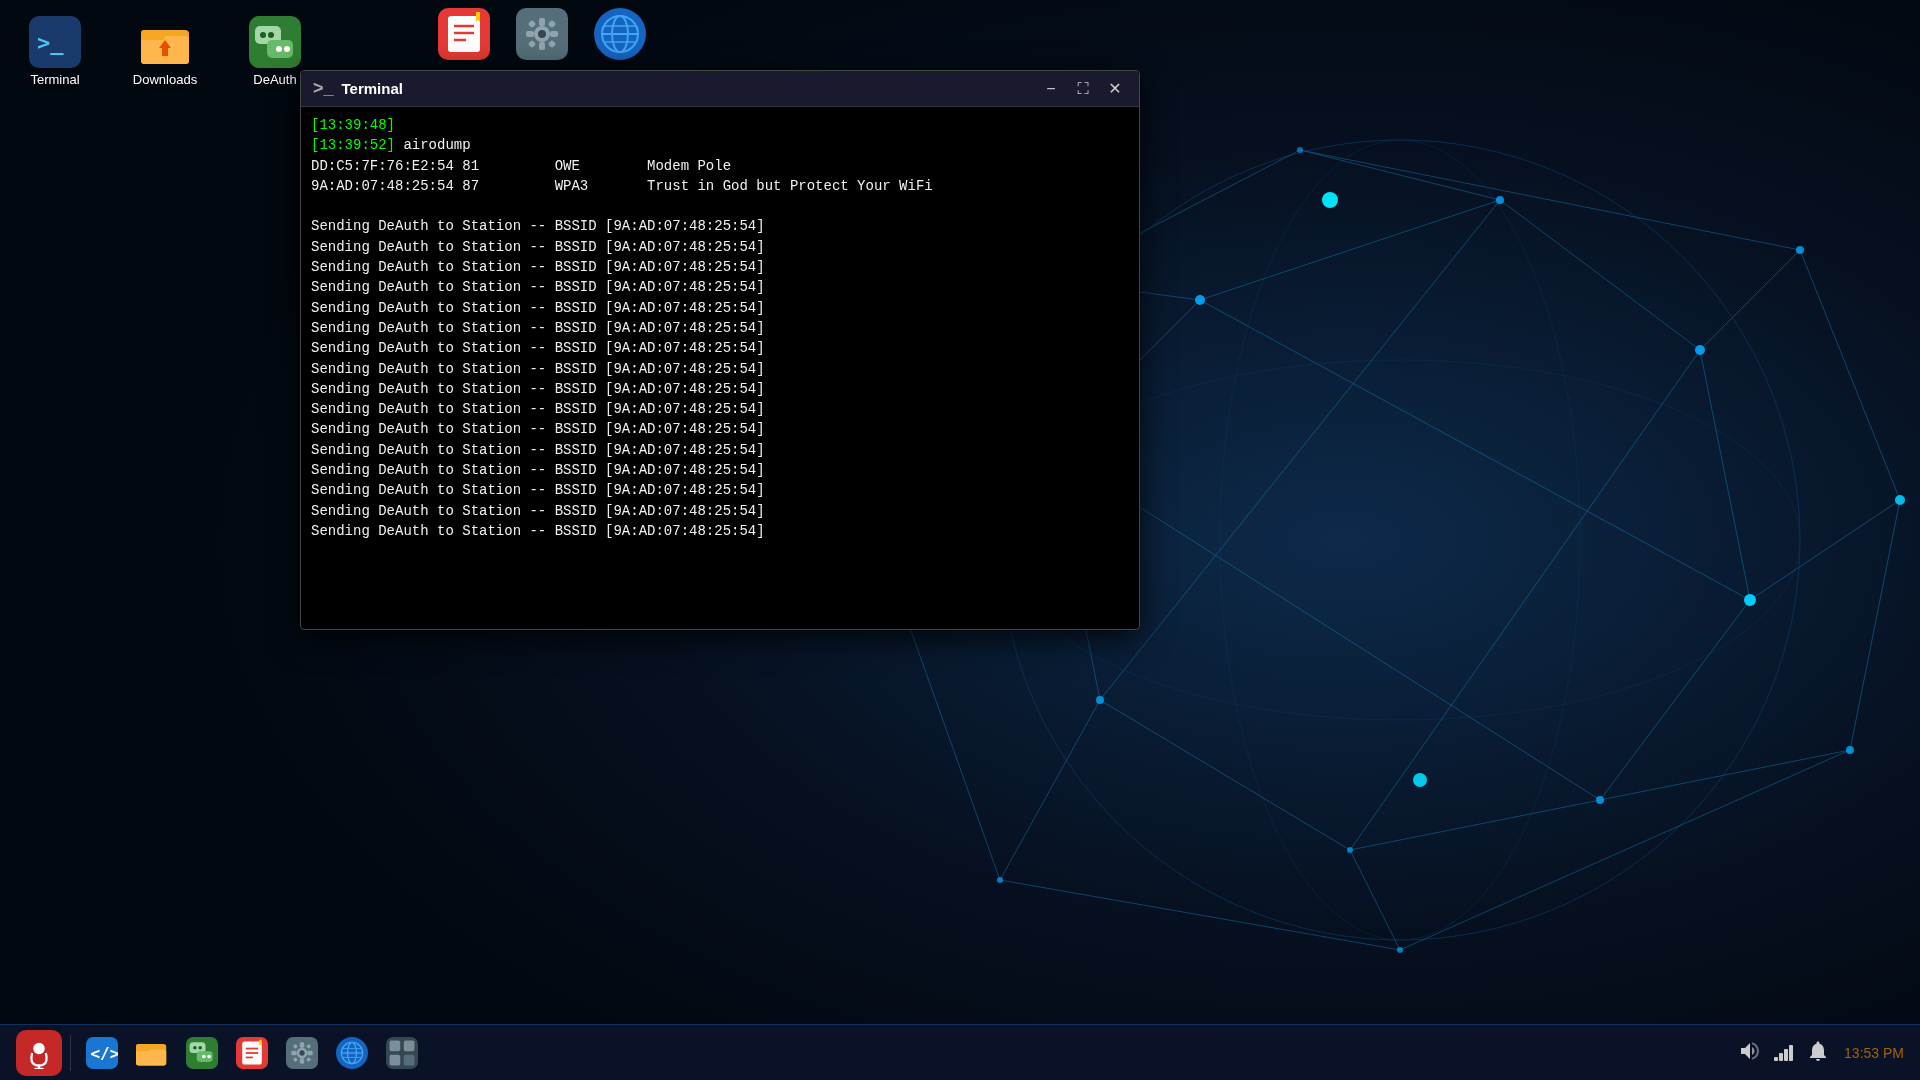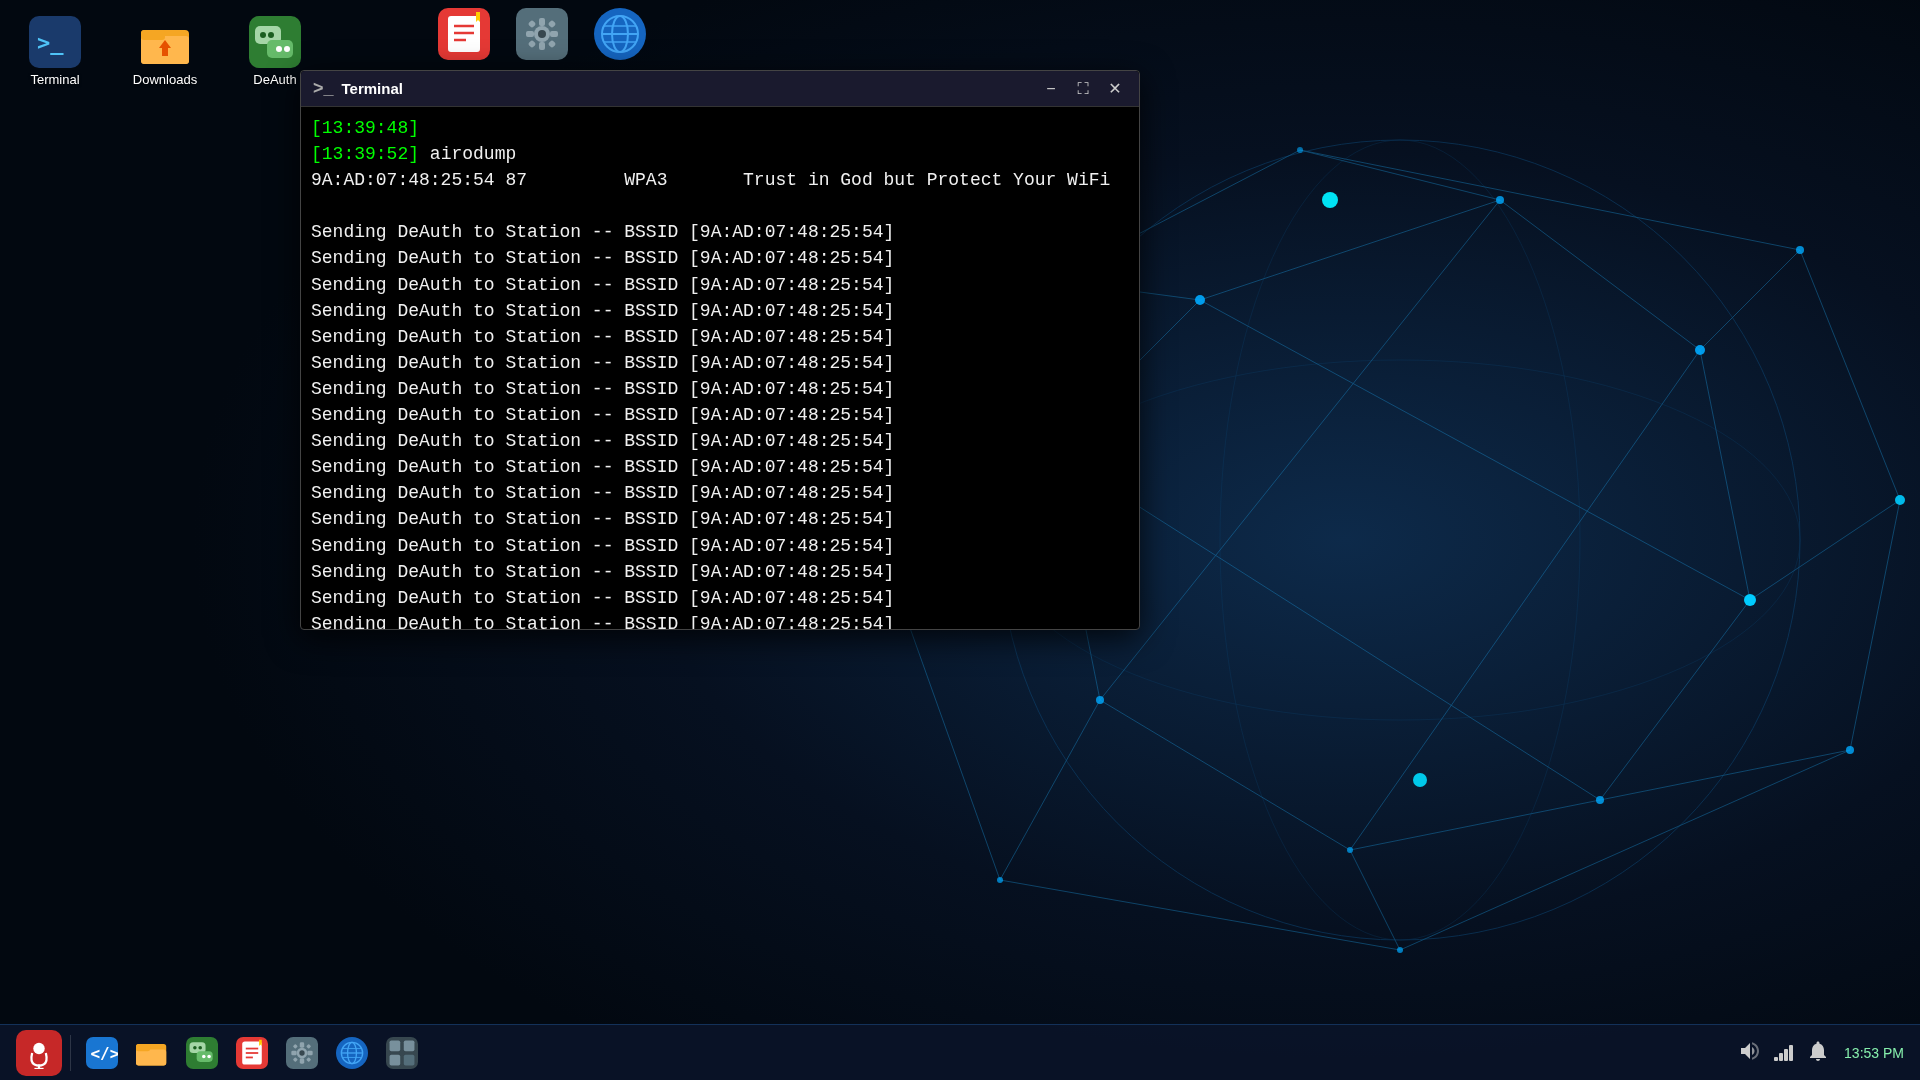--- a/index.html
+++ b/index.html
@@ -59,21 +59,21 @@
       height: 32px;
     }
 
     .taskbar-right {
       display: flex;
       align-items: center;
       gap: 14px;
     }
 
     .taskbar-clock {
-      color: #86efac;
+      color: #a16207;
       font-size: 14px;
       font-weight: 500;
     }
 
     .taskbar-sys-icons {
       display: flex;
       align-items: center;
       gap: 10px;
     }
 
@@ -177,21 +177,21 @@
       align-items: center;
       justify-content: center;
       border-radius: 3px;
     }
 
     .terminal-content {
       flex: 1;
       padding: 8px 10px;
       overflow-y: auto;
       font-family: 'Courier New', Courier, monospace;
-      font-size: 18px;
+      font-size: 14px;
       line-height: 1.45;
       color: #f0f0f0;
     }
 
     .terminal-line {
       white-space: pre;
     }
 
     .green-text { color: #00ff00; }
     .white-text { color: #f0f0f0; }
@@ -389,20 +389,21 @@
     <div class="terminal-controls">
       <button class="terminal-control-btn">−</button>
       <button class="terminal-control-btn">⛶</button>
       <button class="terminal-control-btn">✕</button>
     </div>
   </div>
   <div class="terminal-content" id="terminal-content">
 
   <div class="terminal-line"><span class="green-text">[13:39:48]</span><span class="white-text"></span></div>
       <div class="terminal-line"><span class="green-text">[13:39:52]</span><span class="white-text"> airodump</span></div>
+      <div class="terminal-line"><span class="white-text">DD:C5:7F:76:E2:54 81         OWE        Modem Pole</span></div>
       <div class="terminal-line"><span class="white-text">9A:AD:07:48:25:54 87         WPA3       Trust in God but Protect Your WiFi</span></div>
       <div class="terminal-line">&nbsp;</div>
       <div class="terminal-line"><span class="white-text">Sending DeAuth to Station -- BSSID [9A:AD:07:48:25:54]</span></div>
       <div class="terminal-line"><span class="white-text">Sending DeAuth to Station -- BSSID [9A:AD:07:48:25:54]</span></div>
       <div class="terminal-line"><span class="white-text">Sending DeAuth to Station -- BSSID [9A:AD:07:48:25:54]</span></div>
       <div class="terminal-line"><span class="white-text">Sending DeAuth to Station -- BSSID [9A:AD:07:48:25:54]</span></div>
       <div class="terminal-line"><span class="white-text">Sending DeAuth to Station -- BSSID [9A:AD:07:48:25:54]</span></div>
       <div class="terminal-line"><span class="white-text">Sending DeAuth to Station -- BSSID [9A:AD:07:48:25:54]</span></div>
       <div class="terminal-line"><span class="white-text">Sending DeAuth to Station -- BSSID [9A:AD:07:48:25:54]</span></div>
       <div class="terminal-line"><span class="white-text">Sending DeAuth to Station -- BSSID [9A:AD:07:48:25:54]</span></div>

